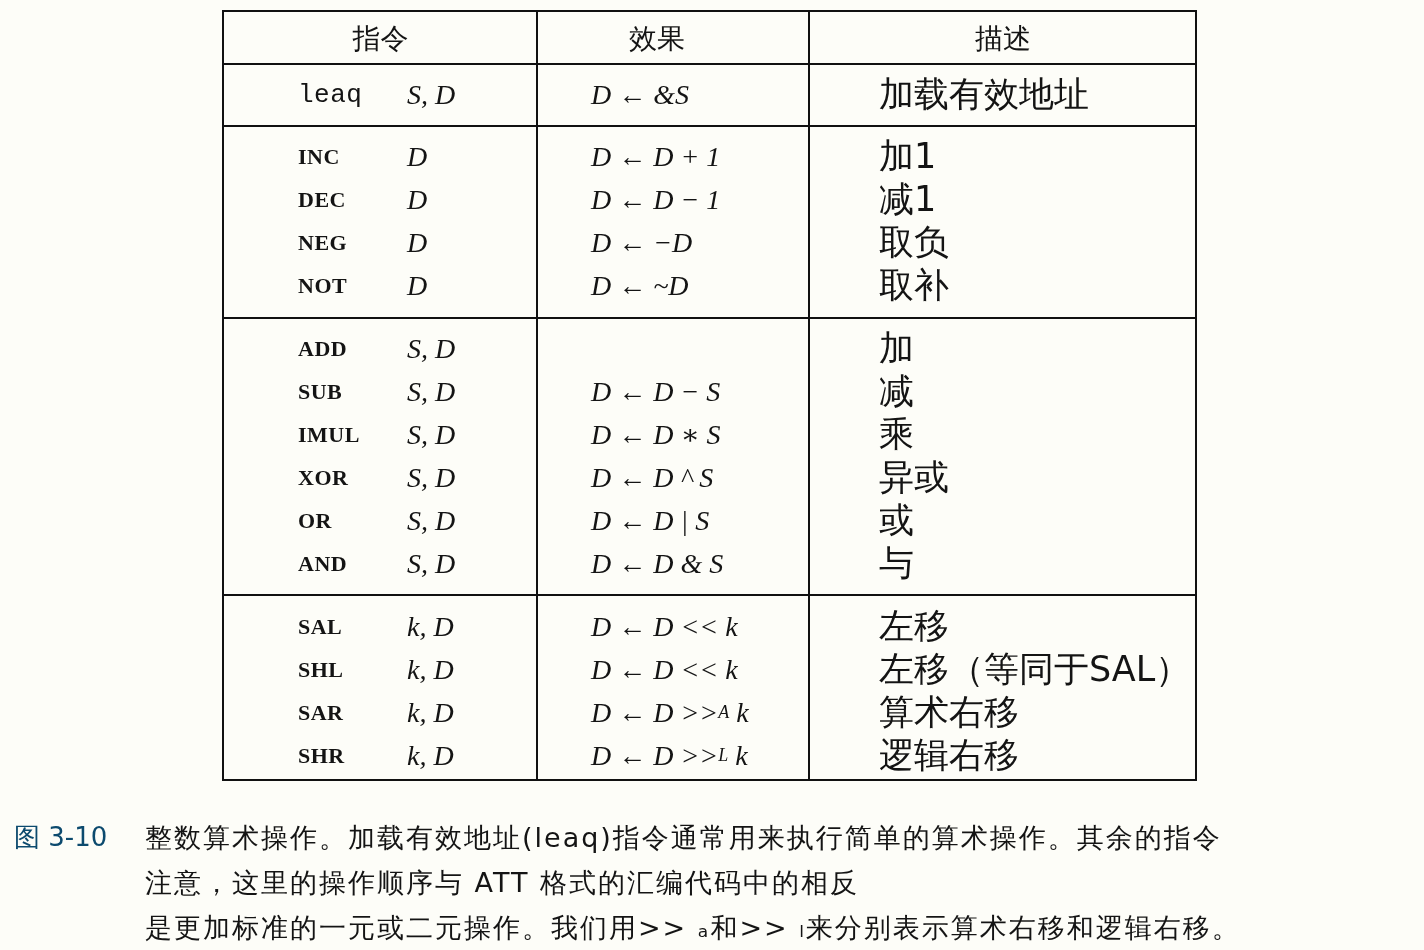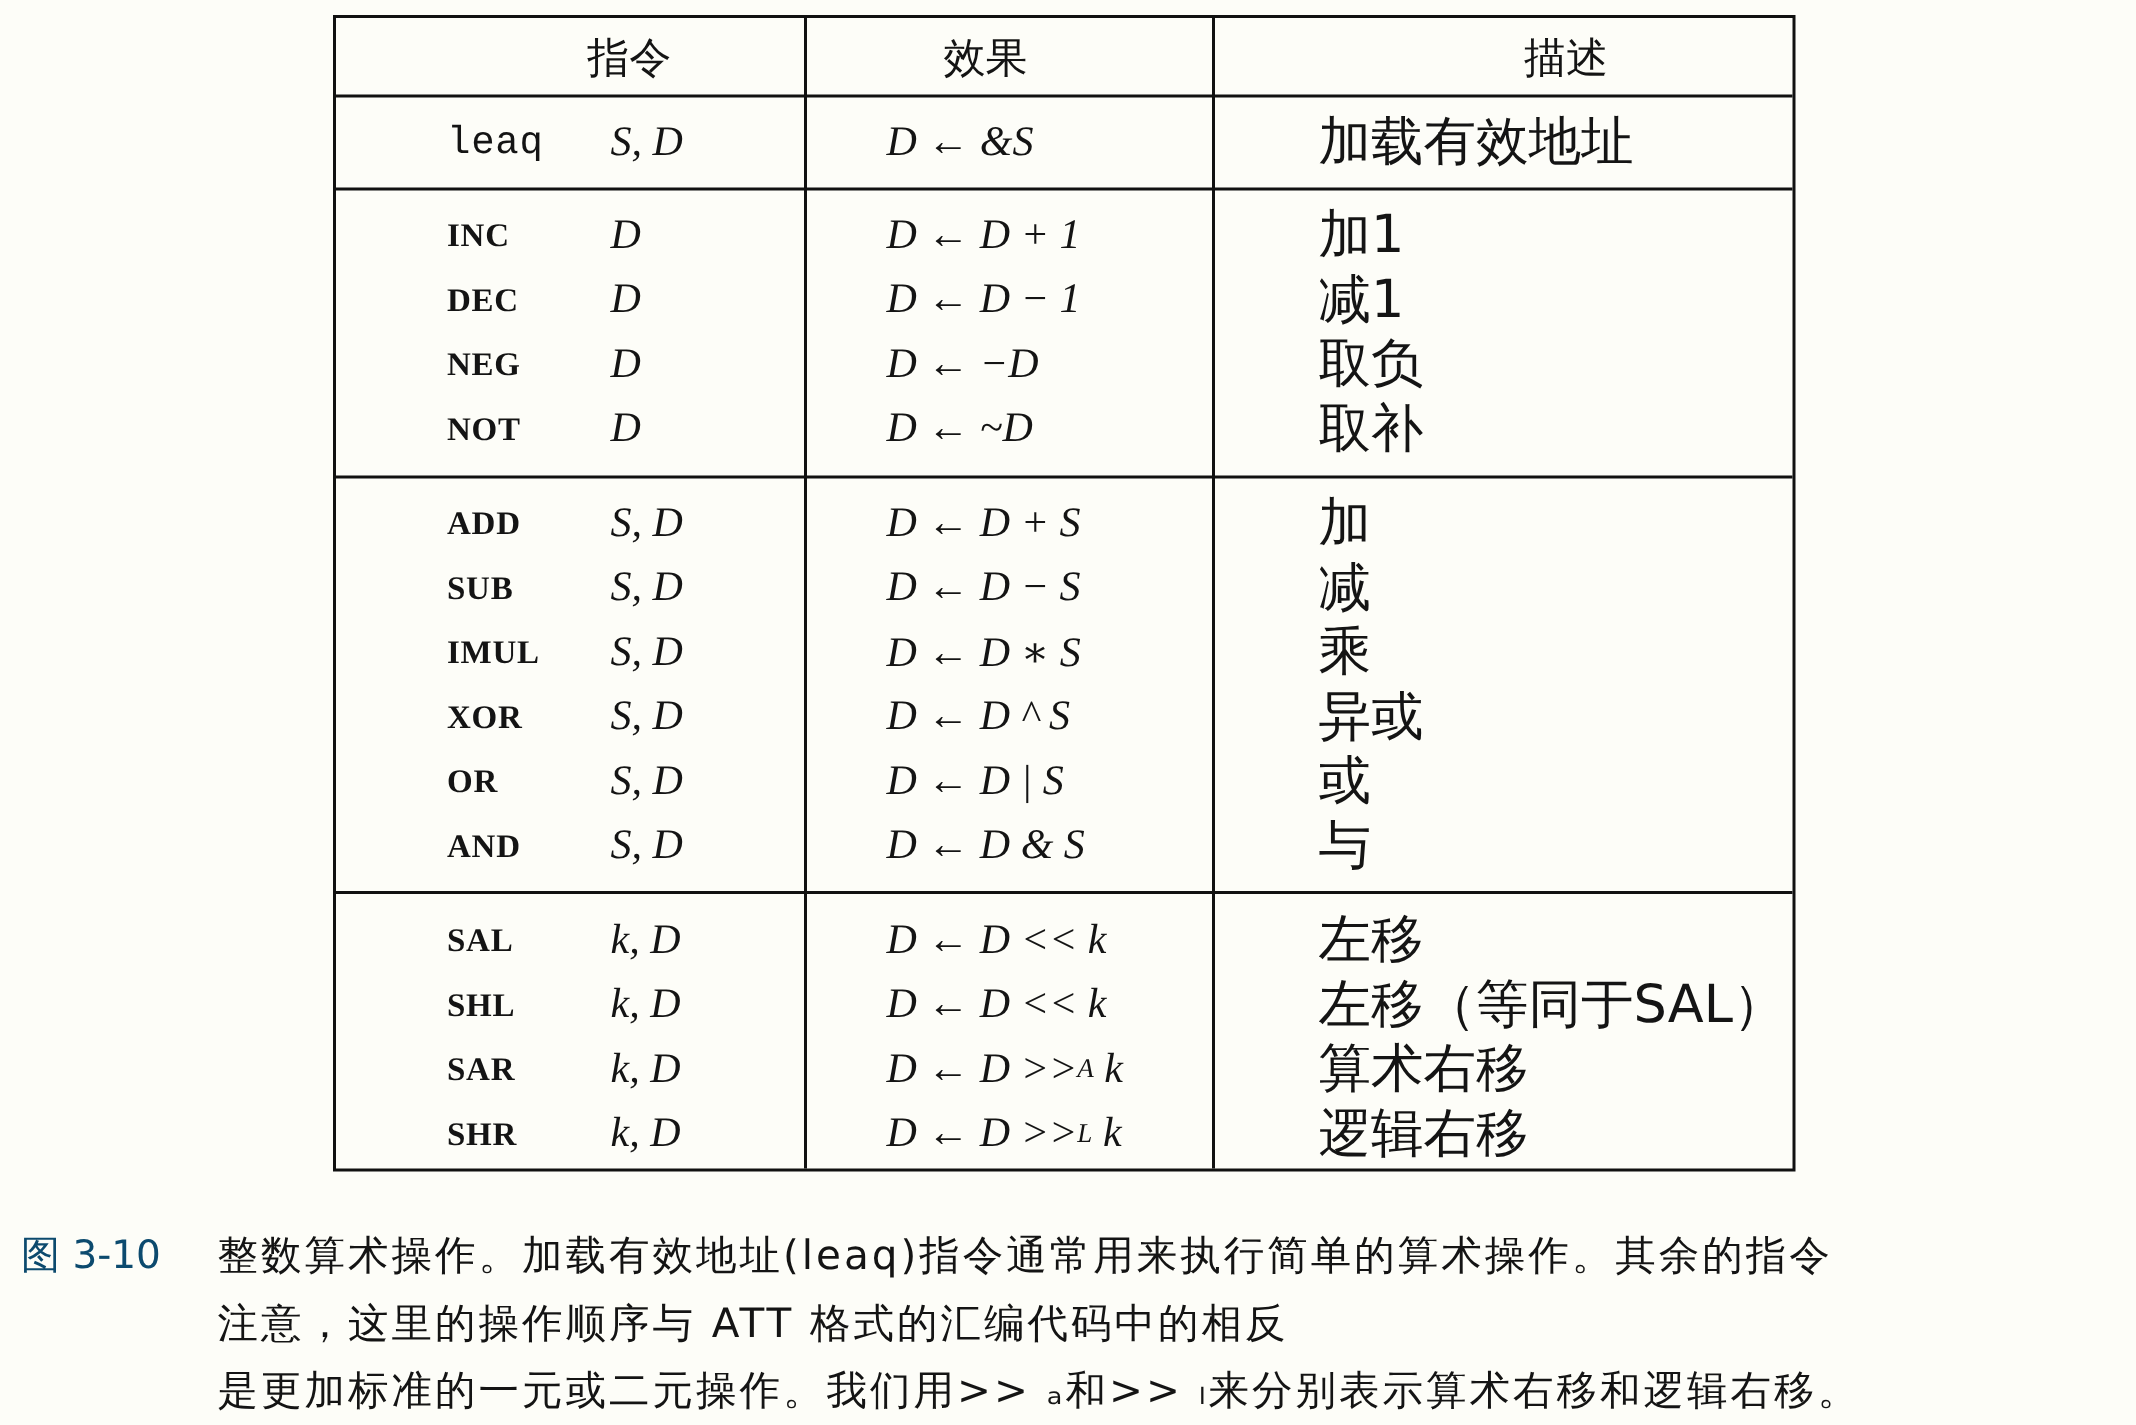--- a/index.html
+++ b/index.html
@@ -43,23 +43,23 @@
       font-family: "DejaVu Sans", sans-serif; font-size: 27px; letter-spacing: 2px;
       text-align: justify;
     }
     .cap-line { display: block; white-space: nowrap; }
   </style>
 </head>
 <body>
 
 <div class="table">
 
-  <div class="hdr" style="left:0;width:313px;padding-left:39px;">指令</div>
+  <div class="hdr" style="left:0;width:313px;">指令</div>
   <div class="hdr" style="left:315px;width:236px;">效果</div>
-  <div class="hdr" style="left:587px;width:384px;padding-left:41px;">描述</div>
+  <div class="hdr" style="left:587px;width:384px;">描述</div>
 
   <div class="vline" style="left:312px;"></div>
   <div class="vline" style="left:584px;"></div>
   <div class="hline" style="top:51px;"></div>
   <div class="hline" style="top:113px;"></div>
   <div class="hline" style="top:305px;"></div>
   <div class="hline" style="top:582px;"></div>
 
   <div class="row" style="top:61px;">
     <span class="cell mn code">leaq</span>
@@ -89,21 +89,20 @@
   <div class="row" style="top:252px;">
     <span class="cell mn">NOT</span>
     <span class="cell op">D</span>
     <span class="cell eff">D ← ~D</span>
     <span class="cell desc">取补</span>
   </div>
 
   <div class="row" style="top:315px;">
     <span class="cell mn">ADD</span>
     <span class="cell op">S, D</span>
-    <span class="cell eff">D ← D + S</span>
     <span class="cell desc">加</span>
   </div>
   <div class="row" style="top:358px;">
     <span class="cell mn">SUB</span>
     <span class="cell op">S, D</span>
     <span class="cell eff">D ← D − S</span>
     <span class="cell desc">减</span>
   </div>
   <div class="row" style="top:401px;">
     <span class="cell mn">IMUL</span>

